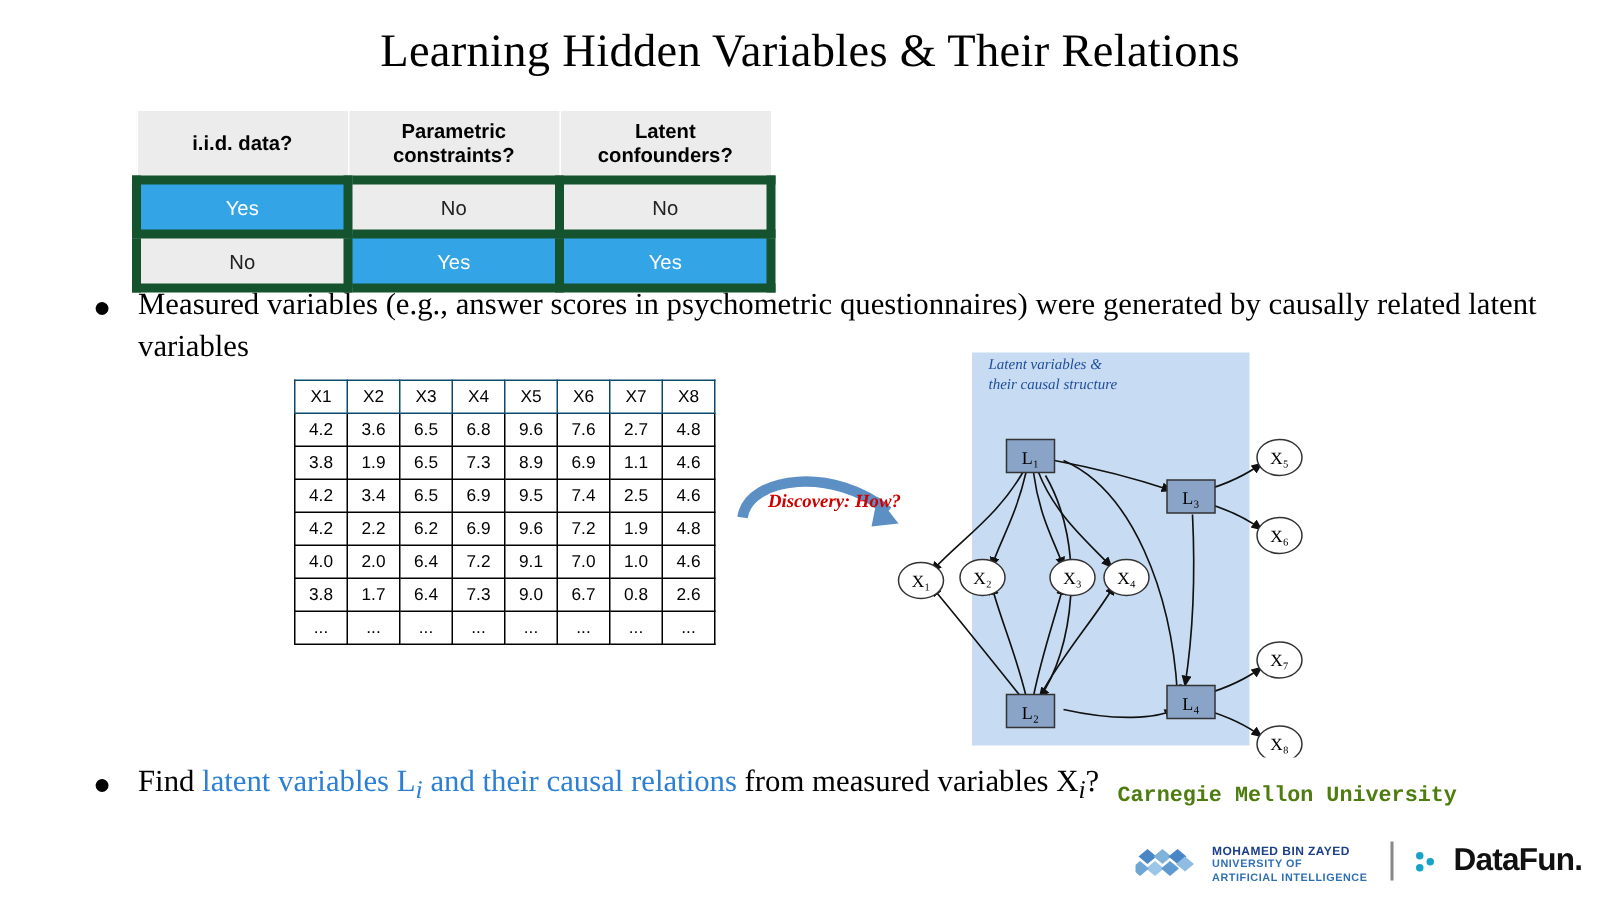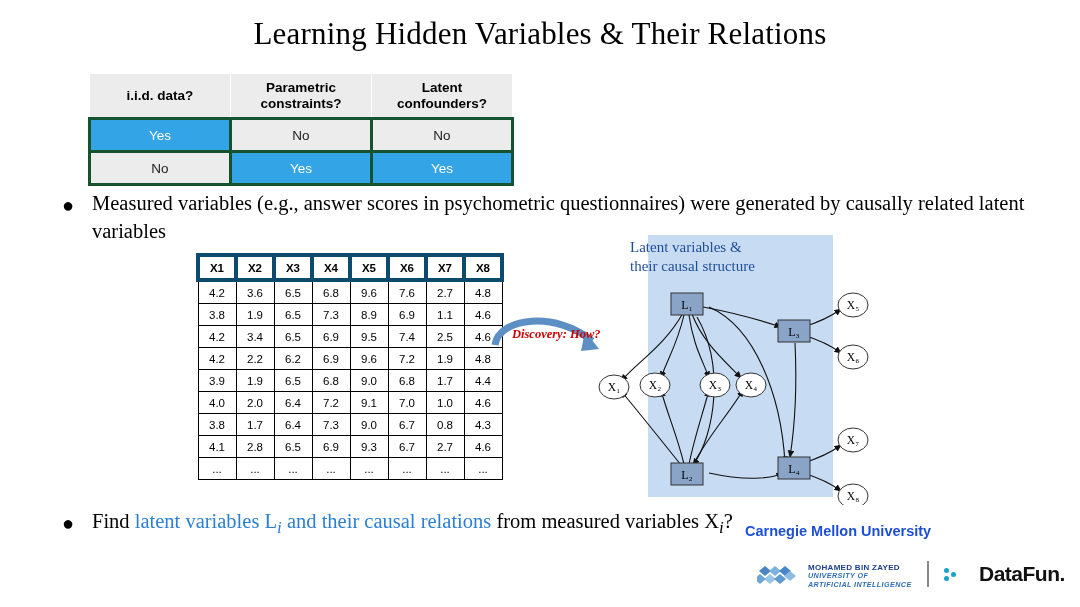--- a/index.html
+++ b/index.html
@@ -45,21 +45,21 @@
     background: #ececec;
     color: #000;
     font-size: 13.5px;
     font-weight: bold;
     padding: 6px 8px;
     text-align: center;
     line-height: 1.15;
     width: 124px;
   }
   .top-table td {
-    border: 3px solid #14532d;
+    border: 6px solid #14532d;
     font-size: 13.5px;
     padding: 5px 8px;
     text-align: center;
     color: #222;
     background: #ececec;
     height: 20px;
   }
   .top-table td.hl {
     background: #33a5e6;
     color: #ffffff;
@@ -92,22 +92,22 @@
   
   .data-table {
     position: absolute;
     left: 196px;
     top: 253px;
     border-collapse: collapse;
     font-family: "Liberation Sans", sans-serif;
     font-size: 11.5px;
   }
   .data-table th {
-    border: 4px solid #0c4a6e;
-    font-weight: bold;
+    border: 1px solid #0c4a6e;
+    font-weight: normal;
     padding: 2px 0;
     width: 34px;
     height: 17px;
     text-align: center;
     background: #fff;
   }
   .data-table td {
     border: 1px solid #000;
     padding: 2px 0;
     width: 34px;
@@ -137,43 +137,44 @@
     position: absolute;
     left: 648px;
     top: 235px;
     width: 185px;
     height: 262px;
     background: #bdd5f0;
     opacity: 0.85;
   }
   .panel-caption {
     position: absolute;
-    left: 630px;
+    left: 659px;
     top: 238px;
     font-family: "Liberation Serif", serif;
-    font-size: 15px;
+    font-size: 10px;
     color: #1f4e99;
     line-height: 1.25;
     z-index: 4;
+    font-style: italic;
   }
   .graph-svg {
     position: absolute;
     left: 585px;
     top: 235px;
     z-index: 3;
   }
   
   .cmu-text {
     position: absolute;
     left: 745px;
     top: 523px;
-    font-family: Liberation Sans, sans-serif;
+    font-family: Liberation Mono, monospace;
     font-weight: bold;
     font-size: 14.5px;
-    color: #1d4ed8;
+    color: #4d7c0f;
   }
   .mbz {
     position: absolute;
     left: 757px;
     top: 563px;
     display: flex;
     align-items: center;
   }
   .mbz-text {
     margin-left: 7px;
@@ -185,21 +186,20 @@
     font-weight: bold;
     color: #1b3f8b;
     letter-spacing: 0.3px;
   }
   .mbz-l2, .mbz-l3 {
     font-family: "Liberation Sans", sans-serif;
     font-size: 7.2px;
     font-weight: bold;
     color: #2f6fb5;
     letter-spacing: 0.4px;
-    font-style: italic;
   }
   .divider-bar {
     position: absolute;
     left: 927px;
     top: 561px;
     width: 2px;
     height: 26px;
     background: #888;
   }
   .datafun {
@@ -219,21 +219,21 @@
     width: 5px;
     height: 5px;
     border-radius: 50%;
     background: #17a2c9;
   }
   .datafun-text {
     font-family: "Liberation Sans", sans-serif;
     font-weight: bold;
     font-size: 21px;
     color: #111;
-    margin-left: 18px;
+    margin-left: 8px;
     letter-spacing: -0.5px;
   }
 </style>
 </head>
 <body>
 
 <div class="slide">
 
   <div class="title">Learning Hidden Variables &amp; Their Relations</div>
 
@@ -312,58 +312,38 @@
         <td>4.2</td>
         <td>2.2</td>
         <td>6.2</td>
         <td>6.9</td>
         <td>9.6</td>
         <td>7.2</td>
         <td>1.9</td>
         <td>4.8</td>
       </tr>
       <tr>
-        <td>3.9</td>
-        <td>1.9</td>
-        <td>6.5</td>
-        <td>6.8</td>
-        <td>9.0</td>
-        <td>6.8</td>
-        <td>1.7</td>
-        <td>4.4</td>
-      </tr>
-      <tr>
         <td>4.0</td>
         <td>2.0</td>
         <td>6.4</td>
         <td>7.2</td>
         <td>9.1</td>
         <td>7.0</td>
         <td>1.0</td>
         <td>4.6</td>
       </tr>
       <tr>
         <td>3.8</td>
         <td>1.7</td>
         <td>6.4</td>
         <td>7.3</td>
         <td>9.0</td>
         <td>6.7</td>
         <td>0.8</td>
-        <td>4.3</td>
-      </tr>
-      <tr>
-        <td>4.1</td>
-        <td>2.8</td>
-        <td>6.5</td>
-        <td>6.9</td>
-        <td>9.3</td>
-        <td>6.7</td>
-        <td>2.7</td>
-        <td>4.6</td>
+        <td>2.6</td>
       </tr>
       <tr>
         <td>...</td>
         <td>...</td>
         <td>...</td>
         <td>...</td>
         <td>...</td>
         <td>...</td>
         <td>...</td>
         <td>...</td>

